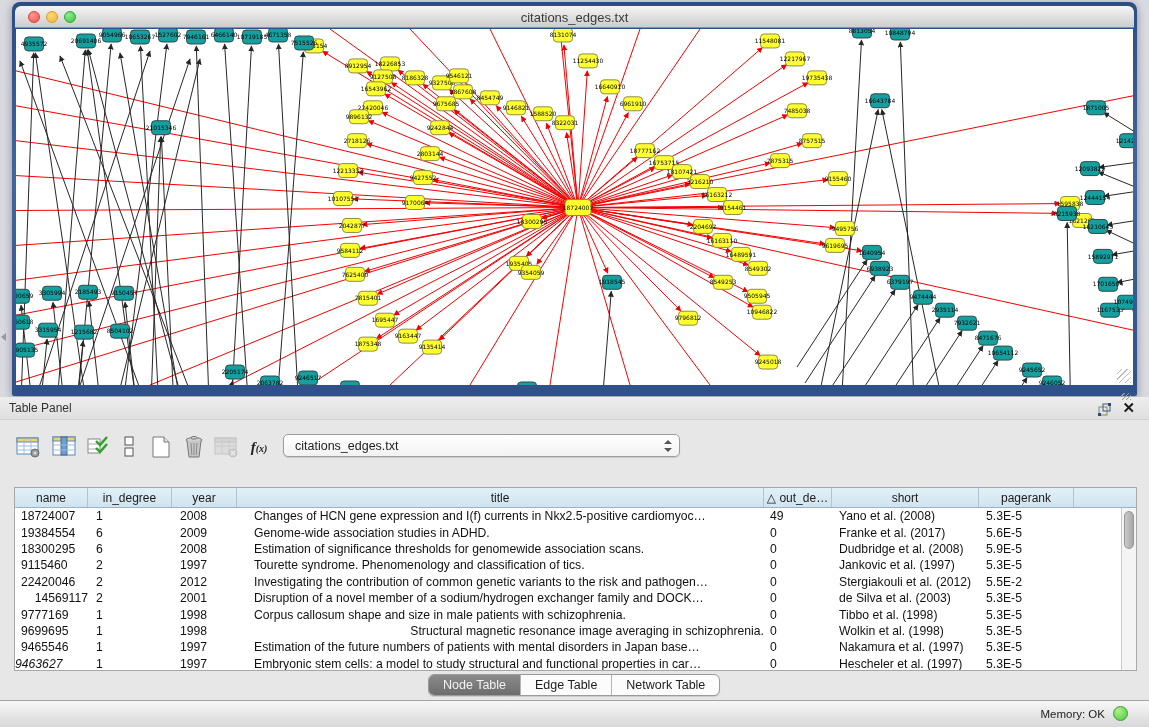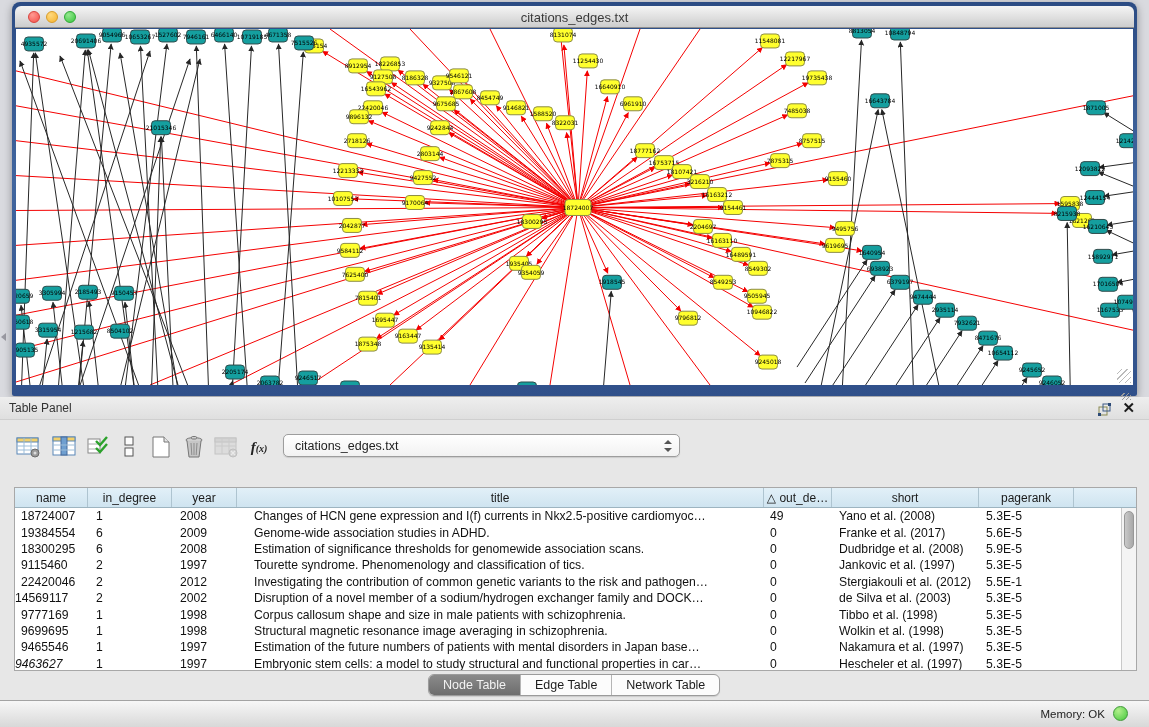--- a/index.html
+++ b/index.html
@@ -622,45 +622,45 @@
             <div class="td" style="width: 147px; padding-left: 7px;">Jankovic et al. (1997)</div>
             <div class="td" style="width: 95px; padding-left: 7px;">5.3E-5</div>
           </div>
           <div class="tr">
             <div class="td" style="width: 73px; padding-left: 6px;">22420046</div>
             <div class="td" style="width: 84px; padding-left: 8px;">2</div>
             <div class="td" style="width: 65px; padding-left: 8px;">2012</div>
             <div class="td" style="width: 527px; padding-left: 17px;">Investigating the contribution of common genetic variants to the risk and pathogen…</div>
             <div class="td" style="width: 68px; padding-left: 6px;">0</div>
             <div class="td" style="width: 147px; padding-left: 7px;">Stergiakouli et al. (2012)</div>
-            <div class="td" style="width: 95px; padding-left: 7px;">5.5E-1</div>
-          </div>
-          <div class="tr">
-            <div class="td" style="width: 73px; ">14569117</div>
+            <div class="td" style="width: 95px; padding-left: 7px;">5.5E-2</div>
+          </div>
+          <div class="tr">
+            <div class="td" style="width: 73px; padding-left: 6px; text-align: right;">14569117</div>
             <div class="td" style="width: 84px; padding-left: 8px;">2</div>
-            <div class="td" style="width: 65px; padding-left: 8px;">2002</div>
+            <div class="td" style="width: 65px; padding-left: 8px;">2001</div>
             <div class="td" style="width: 527px; padding-left: 17px;">Disruption of a novel member of a sodium/hydrogen exchanger family and DOCK…</div>
             <div class="td" style="width: 68px; padding-left: 6px;">0</div>
             <div class="td" style="width: 147px; padding-left: 7px;">de Silva et al. (2003)</div>
             <div class="td" style="width: 95px; padding-left: 7px;">5.3E-5</div>
           </div>
           <div class="tr">
             <div class="td" style="width: 73px; padding-left: 6px;">9777169</div>
             <div class="td" style="width: 84px; padding-left: 8px;">1</div>
             <div class="td" style="width: 65px; padding-left: 8px;">1998</div>
             <div class="td" style="width: 527px; padding-left: 17px;">Corpus callosum shape and size in male patients with schizophrenia.</div>
             <div class="td" style="width: 68px; padding-left: 6px;">0</div>
             <div class="td" style="width: 147px; padding-left: 7px;">Tibbo et al. (1998)</div>
             <div class="td" style="width: 95px; padding-left: 7px;">5.3E-5</div>
           </div>
           <div class="tr">
             <div class="td" style="width: 73px; padding-left: 6px;">9699695</div>
             <div class="td" style="width: 84px; padding-left: 8px;">1</div>
             <div class="td" style="width: 65px; padding-left: 8px;">1998</div>
-            <div class="td" style="width: 527px; padding-left: 17px;">Structural magnetic resonance image averaging in schizophrenia.</div>
+            <div class="td" style="width: 527px; padding-left: 17px; text-align: right;">Structural magnetic resonance image averaging in schizophrenia.</div>
             <div class="td" style="width: 68px; padding-left: 6px;">0</div>
             <div class="td" style="width: 147px; padding-left: 7px;">Wolkin et al. (1998)</div>
             <div class="td" style="width: 95px; padding-left: 7px;">5.3E-5</div>
           </div>
           <div class="tr">
             <div class="td" style="width: 73px; padding-left: 6px;">9465546</div>
             <div class="td" style="width: 84px; padding-left: 8px;">1</div>
             <div class="td" style="width: 65px; padding-left: 8px;">1997</div>
             <div class="td" style="width: 527px; padding-left: 17px;">Estimation of the future numbers of patients with mental disorders in Japan base…</div>
             <div class="td" style="width: 68px; padding-left: 6px;">0</div>

